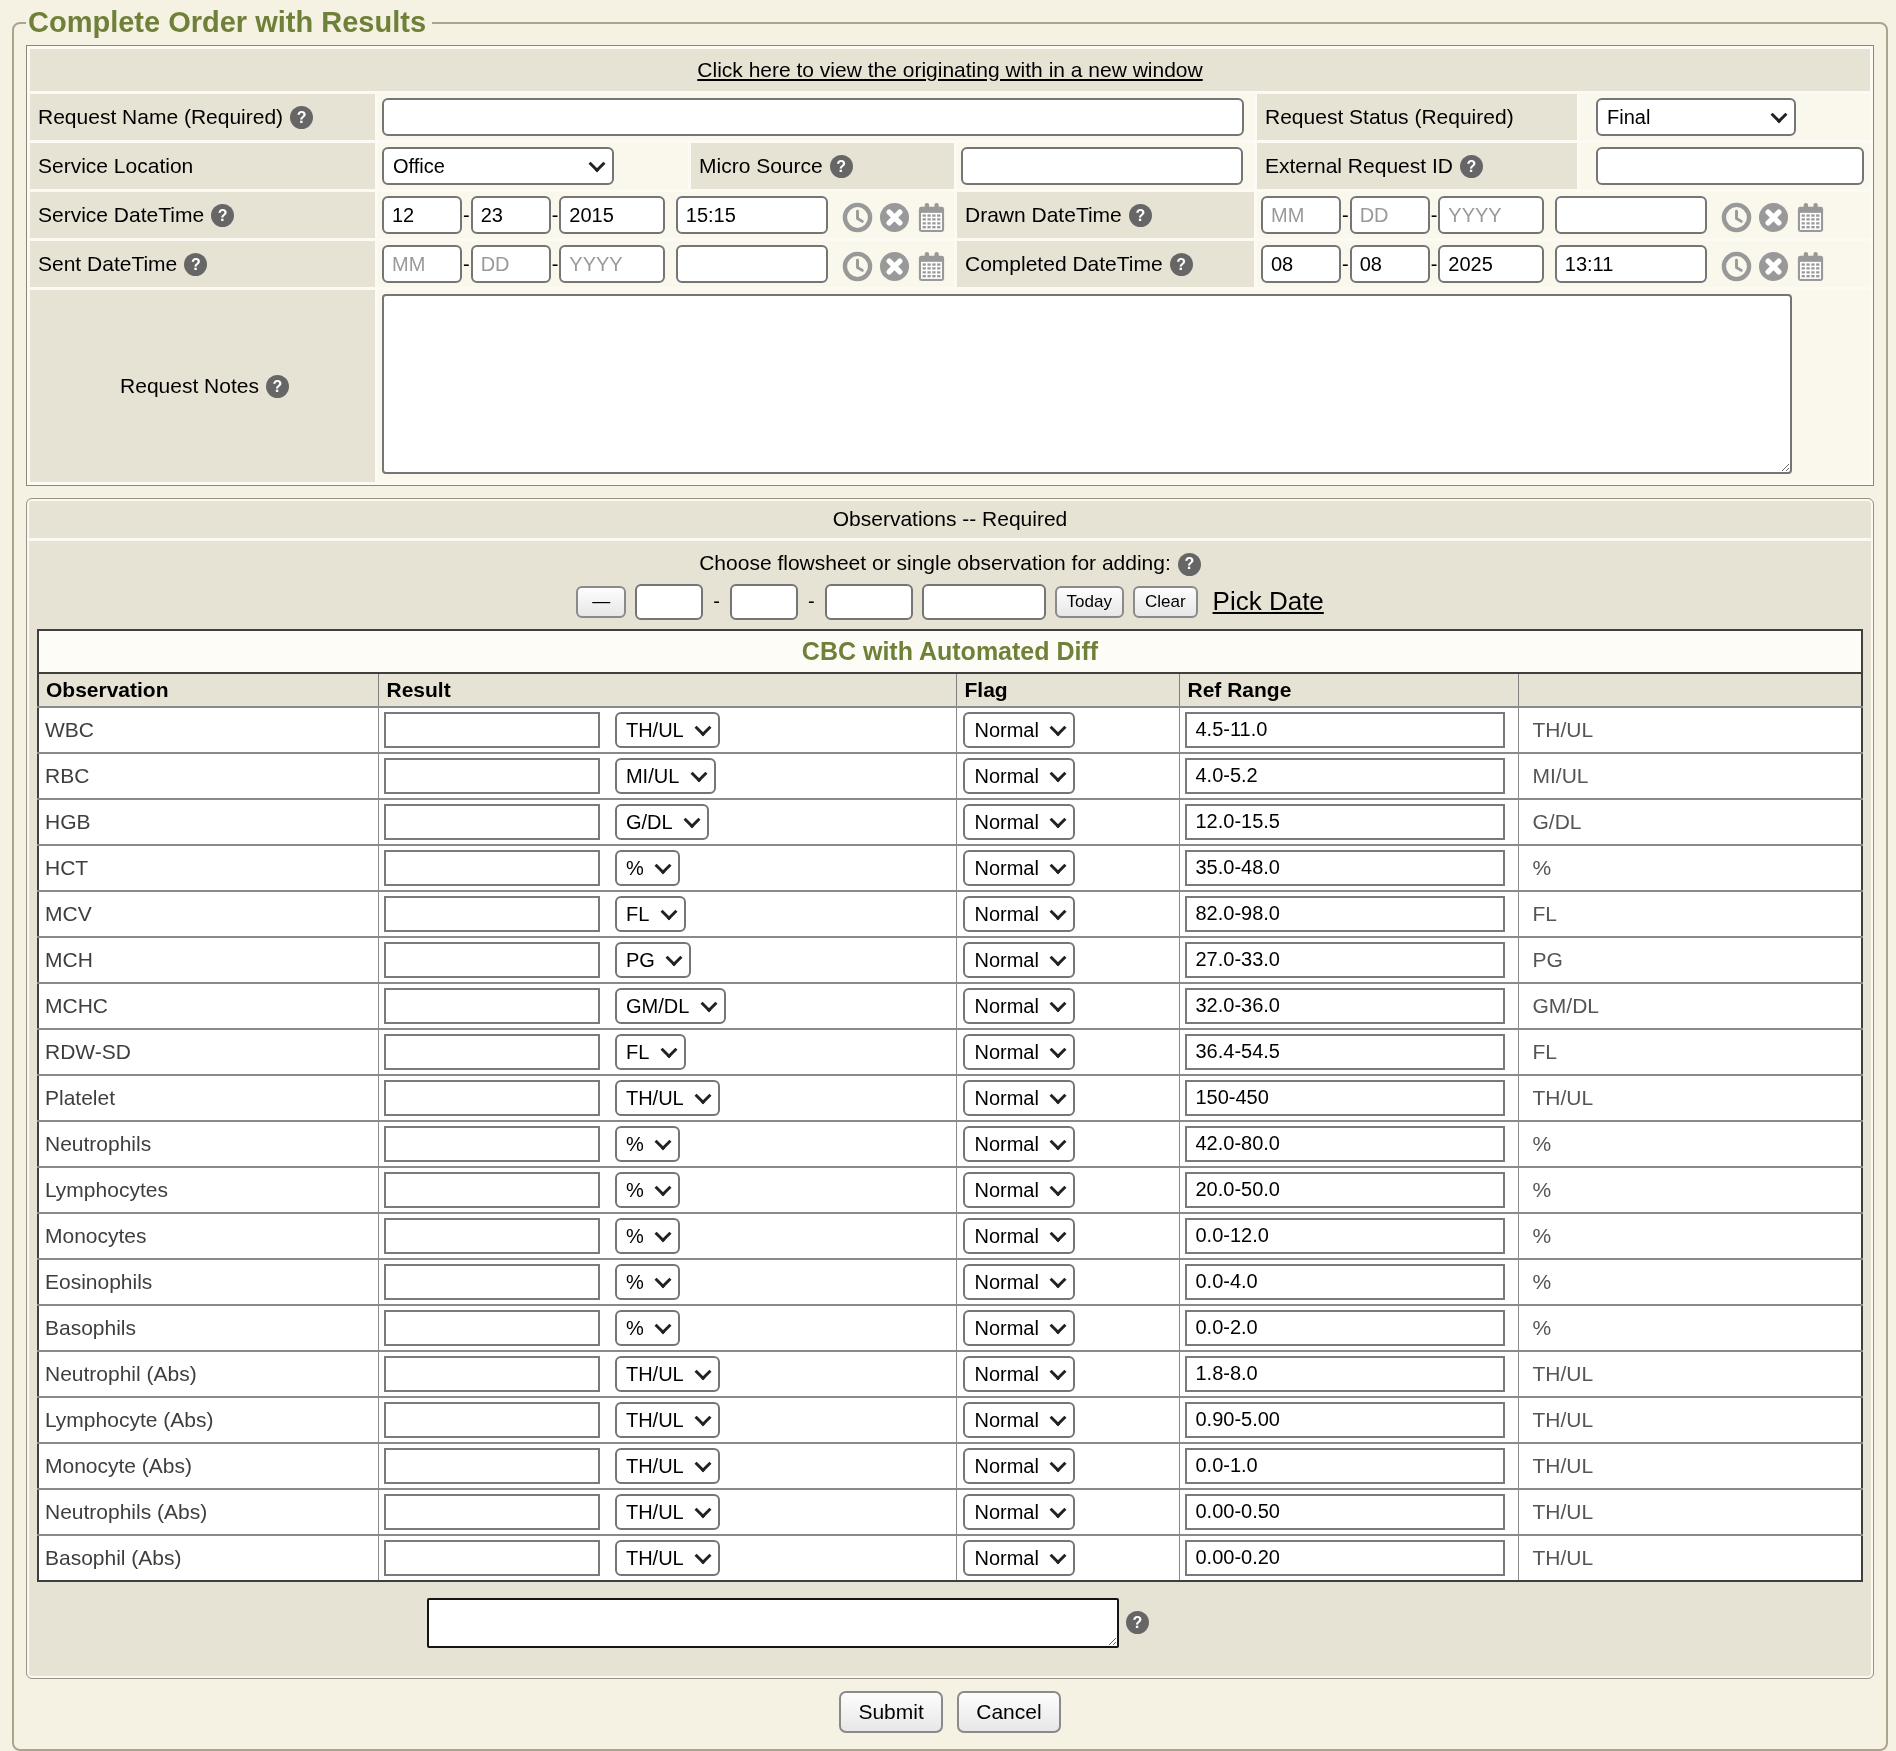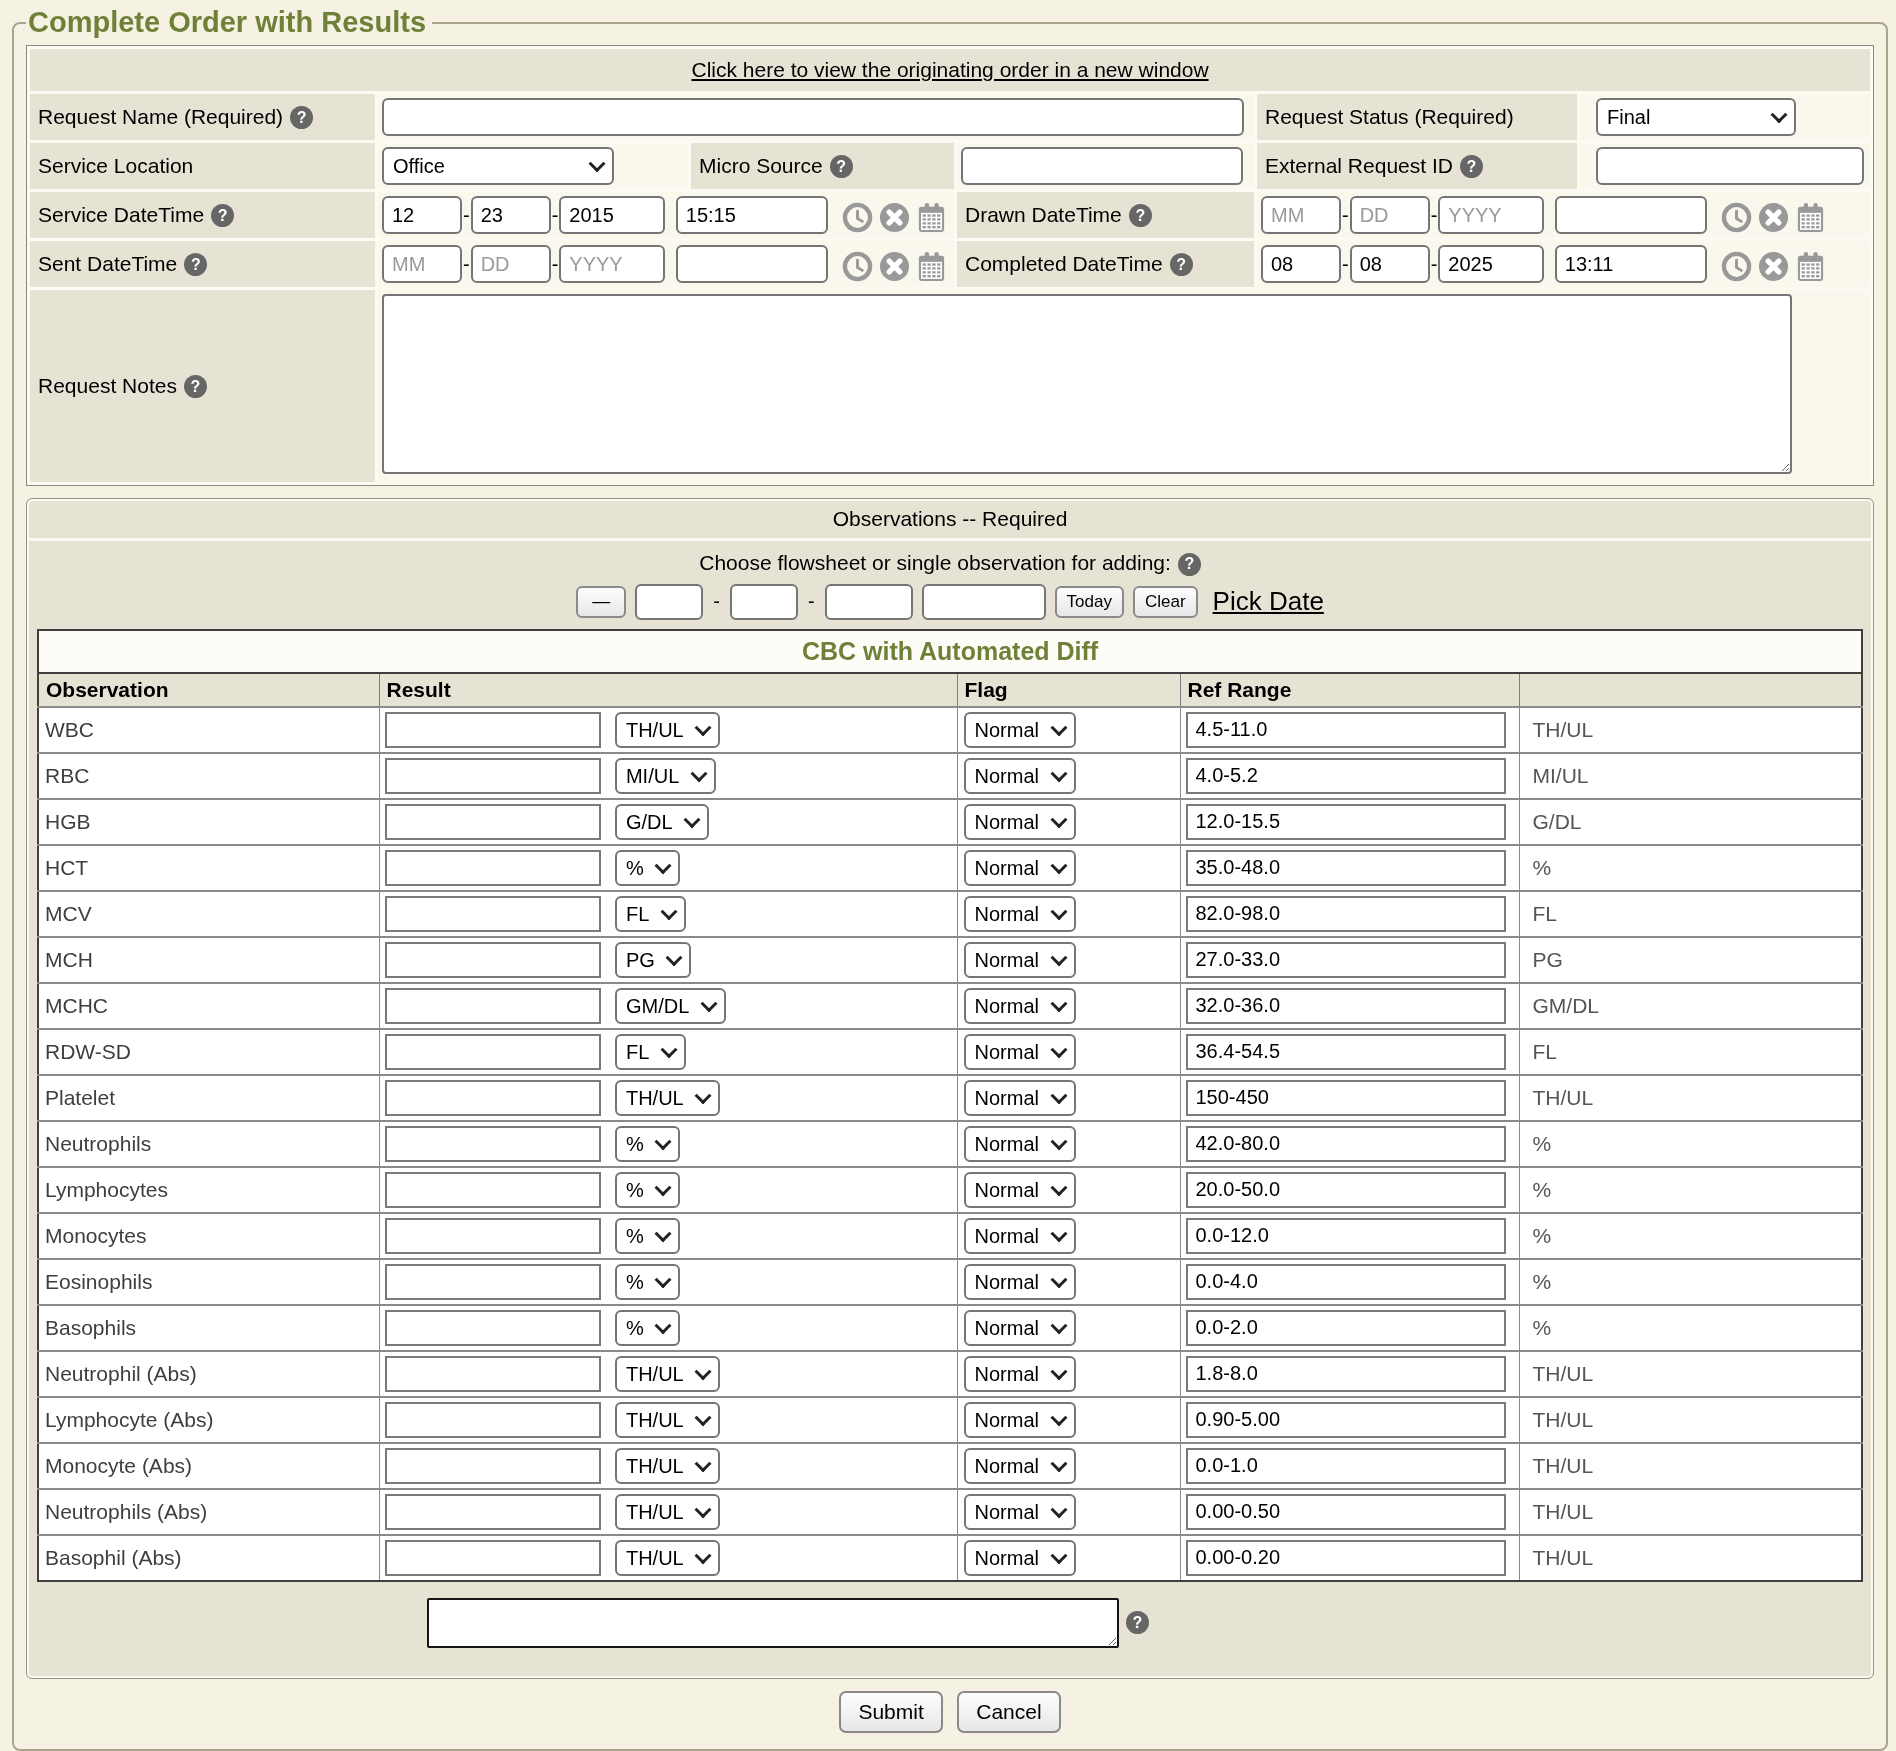--- a/index.html
+++ b/index.html
@@ -163,21 +163,21 @@
       <col style="width:345px">
         <col style="width:310px">
         <col style="width:263px">
       <col style="width:297px">
         <col style="width:320px">
         <col style="width:290px">
     </colgroup>
     <tbody>
         <tr>
       <td class="hdr" colspan="6">
-        <a class="blk">Click here to view the originating order in a new window</a>
+        <a class="blk">Click here to view the originating with in a new window</a>
       </td>
     </tr>
     <tr>
       <td class="lab">
         <span>Request Name (Required)</span><span class="help">?</span>
       </td>
       <td class="val" colspan="3">
         <input class="txt" style="width: 842px;" value="">
       </td>
       <td class="lab">
@@ -339,21 +339,21 @@
         <rect x="3" y="5" width="26" height="26" rx="2.5" fill="#999"></rect>
         <rect x="6" y="12" width="20" height="16" fill="#999" stroke="#fff" stroke-width="1.6"></rect>
         <path d="M6 16 h20 M6 20 h20 M6 24 h20 M11 12 v16 M16 12 v16 M21 12 v16" stroke="#fff" stroke-width="1.6"></path>
       </svg>
     </span>
   </span>
 
       </td>
     </tr>
     <tr>
-      <td class="lab" style="height:180px;">
+      <td class="lab" style="height:180px;text-align:center;">
         <span>Request Notes</span><span class="help">?</span>
       </td>
       <td class="val" colspan="5">
         <textarea class="notes" value="" style=""></textarea>
       </td>
     </tr>
   </tbody>
     </table>
 
   <div class="obs-box">

